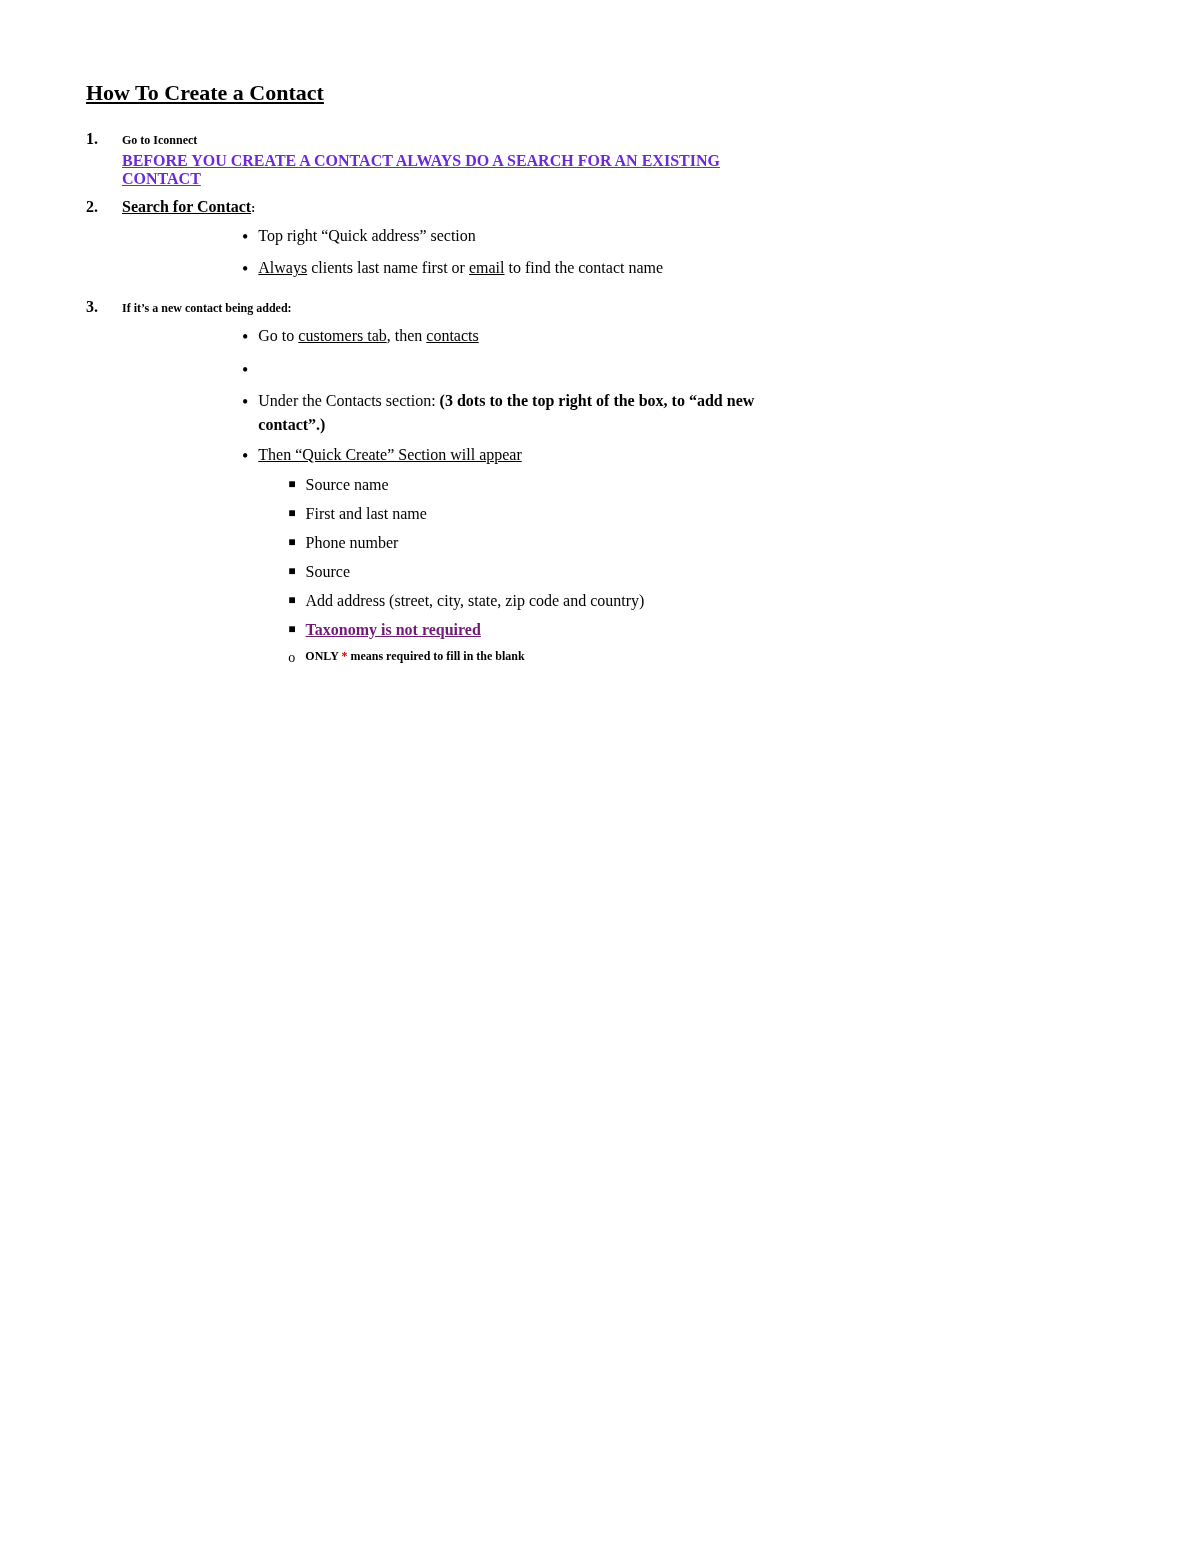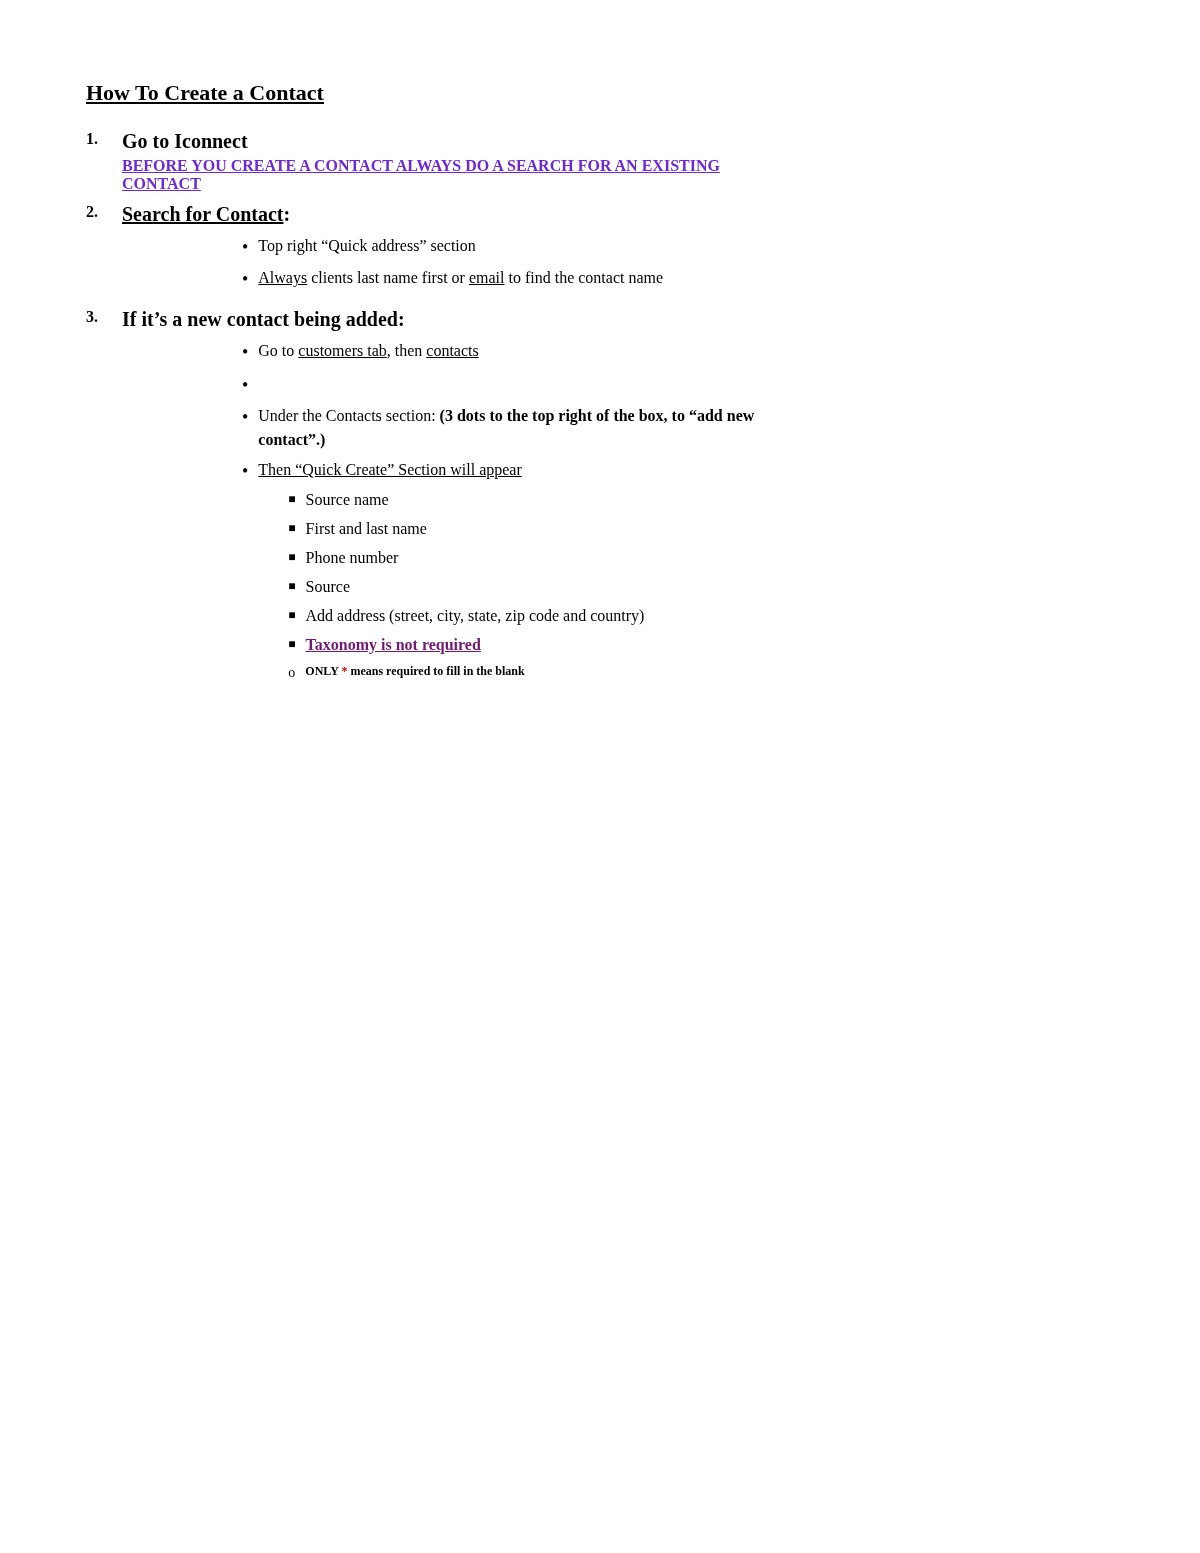--- a/index.html
+++ b/index.html
@@ -49,26 +49,26 @@
       min-width: 28px;
       flex-shrink: 0;
     }
 
     .list-content {
       flex: 1;
     }
 
     .list-label-bold {
       font-weight: bold;
-      font-size: 20px;
+      font-size: 12px;
     }
 
     .list-label-bold-underline {
       font-weight: bold;
-      font-size: 20px;
+      font-size: 16px;
       text-decoration: underline;
     }
 
     .red-warning {
       color: #6d28d9;
       text-decoration: underline;
       font-weight: bold;
       font-size: 16px;
       margin-top: 4px;
       display: block;

